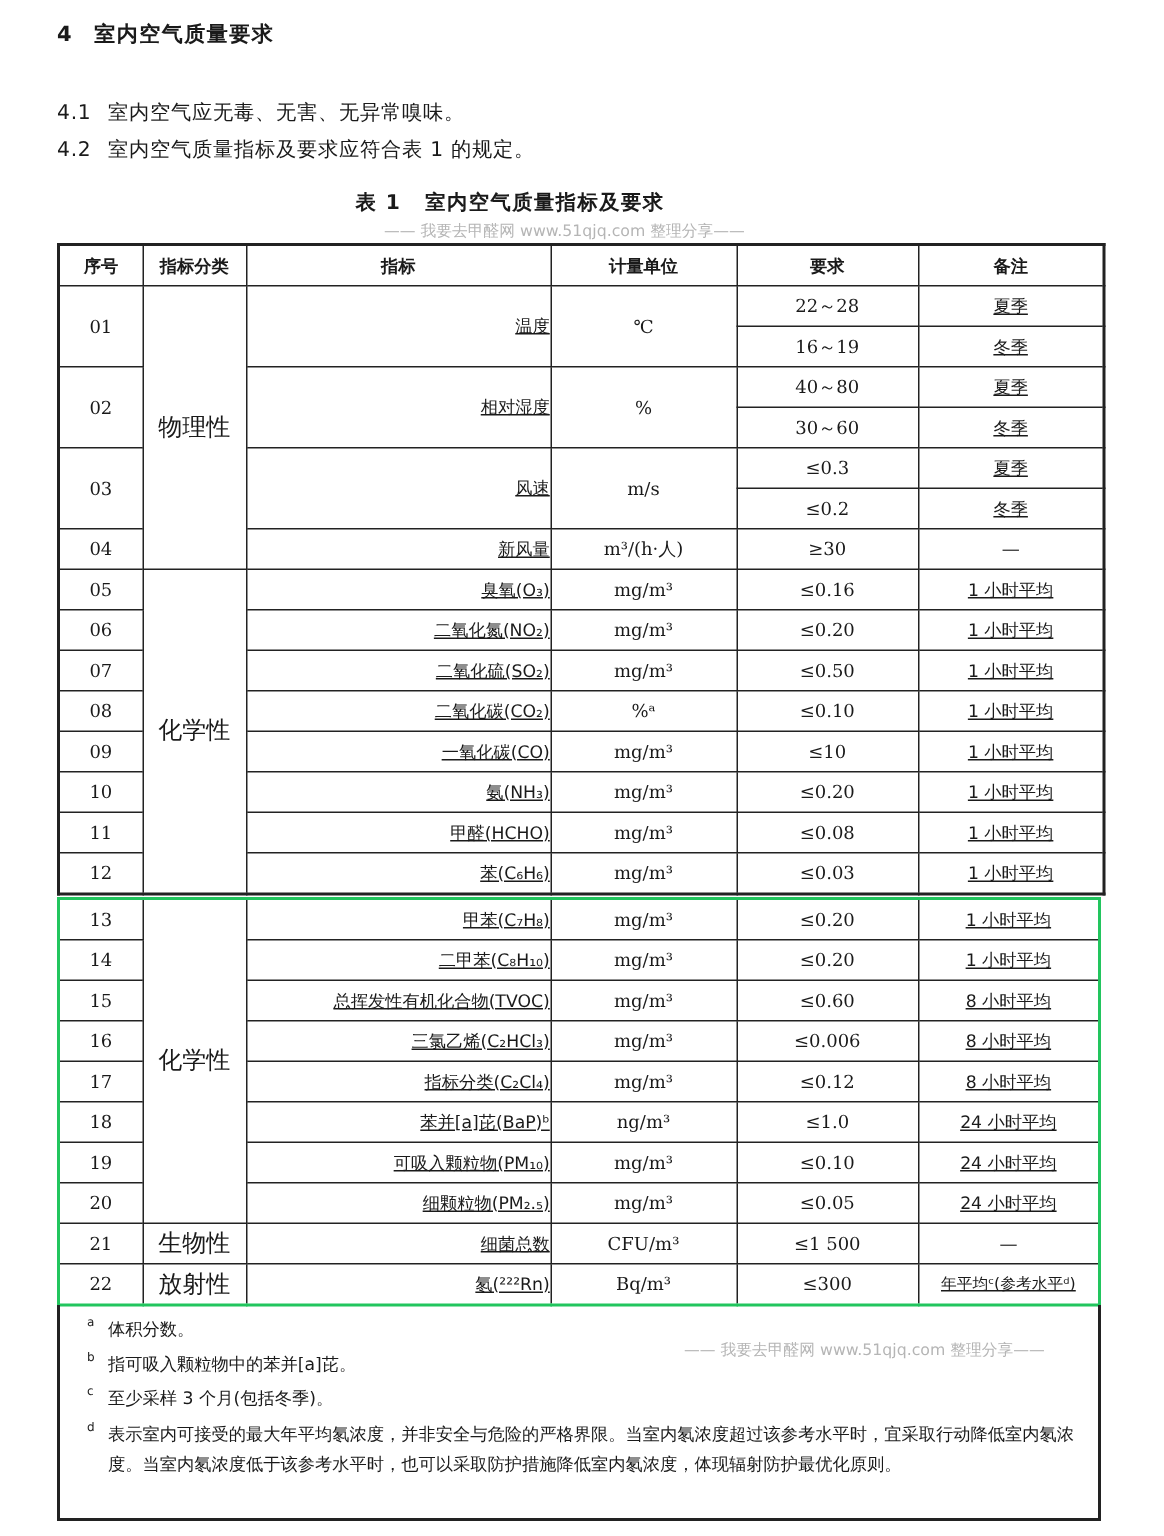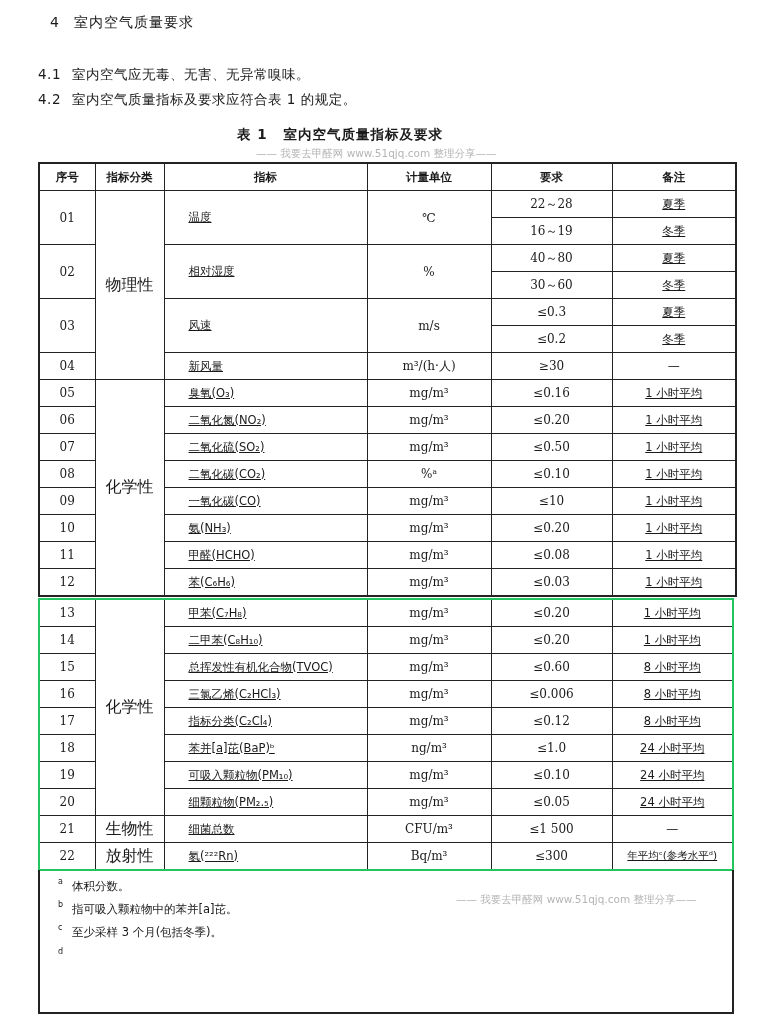--- a/index.html
+++ b/index.html
@@ -1,29 +1,29 @@
 <!DOCTYPE html>
 <html><head>
 <meta charset="utf-8">
 <style>
   html, body { margin:0; padding:0; background:#fff; }
   body { width:776px; height:1024px; position:relative; overflow:hidden;
          font-family:"DejaVu Serif","Liberation Serif",serif; color:#1a1a1a; }
-  .sec-title { position:absolute; left:50px; top:14px; font-family:"DejaVu Sans","Liberation Sans",sans-serif;
-               font-weight:normal; font-size:14px; letter-spacing:1px; }
+  .sec-title { position:absolute; left:38px; top:14px; font-family:"DejaVu Sans","Liberation Sans",sans-serif;
+               font-weight:bold; font-size:14px; letter-spacing:1px; }
   .sec-title .num { margin-right:14px; }
   .para { position:absolute; left:38px; font-family:"DejaVu Sans","Liberation Sans",sans-serif; font-size:13.5px; letter-spacing:0.5px; }
   .para .num { display:inline-block; width:34px; }
   .tbl-title { position:absolute; left:0; width:680px; top:126px; text-align:center;
                font-family:"DejaVu Sans","Liberation Sans",sans-serif; font-weight:bold; font-size:13.5px; letter-spacing:1px; }
   .tbl-title .num { margin-right:16px; }
   .wm { position:absolute; font-family:"DejaVu Sans","Liberation Sans",sans-serif; font-size:10.5px; color:#b5b5b5; white-space:nowrap; }
   table { position:absolute; border-collapse:collapse; table-layout:fixed; font-size:12px; }
   table td { border:1px solid #222; text-align:center; padding:0; vertical-align:middle; height:26px; }
-  table td.ind { text-align:left; padding-left:24px; }
+  table td.ind { text-align:right; padding-left:24px; }
   table.t1 { left:38px; top:162px; border:2px solid #222; }
   table.t2 { left:38px; top:598px; border:2px solid #22c55e; }
   .hdr td { height:26px; font-family:Liberation Sans, sans-serif; font-weight:bold; font-size:11.5px; }
   .cat { font-family:"DejaVu Sans","Liberation Sans",sans-serif; font-weight:normal; font-size:16px; }
   .cn { font-family:"DejaVu Sans","Liberation Sans",sans-serif; font-size:11.5px;text-decoration:underline; }
   .notes { position:absolute; left:38px; top:870px; width:692px; height:142px; border:2px solid #222; border-top:none;
            font-family:"DejaVu Sans","Liberation Sans",sans-serif; font-size:11.5px; }
   .note { position:absolute; left:32px; width:650px; line-height:20px; }
   .note sup { position:absolute; left:-14px; top:-4px; font-size:8px; }
 </style>
@@ -240,15 +240,15 @@
     <td>≤300</td>
     <td class="cn" style="font-size:10.5px">年平均ᶜ(参考水平ᵈ)</td>
   </tr>
 </tbody>
   </table>
 
 <div class="notes">
   <div class="note" style="top:6px"><sup>a</sup><span>体积分数。</span></div>
   <div class="note" style="top:29px"><sup>b</sup><span>指可吸入颗粒物中的苯并[a]芘。</span></div>
   <div class="note" style="top:52px"><sup>c</sup><span>至少采样 3 个月(包括冬季)。</span></div>
-  <div class="note" style="top:76px"><sup>d</sup></div>
+  <div class="note" style="top:76px"><sup>d</sup><span>表示室内可接受的最大年平均氡浓度，并非安全与危险的严格界限。当室内氡浓度超过该参考水平时，宜采取行动降低室内氡浓度。当室内氡浓度低于该参考水平时，也可以采取防护措施降低室内氡浓度，体现辐射防护最优化原则。</span></div>
 </div>
 <div class="wm" style="left:456px;top:893px">—— 我要去甲醛网 www.51qjq.com 整理分享——</div>
 
 </body></html>

